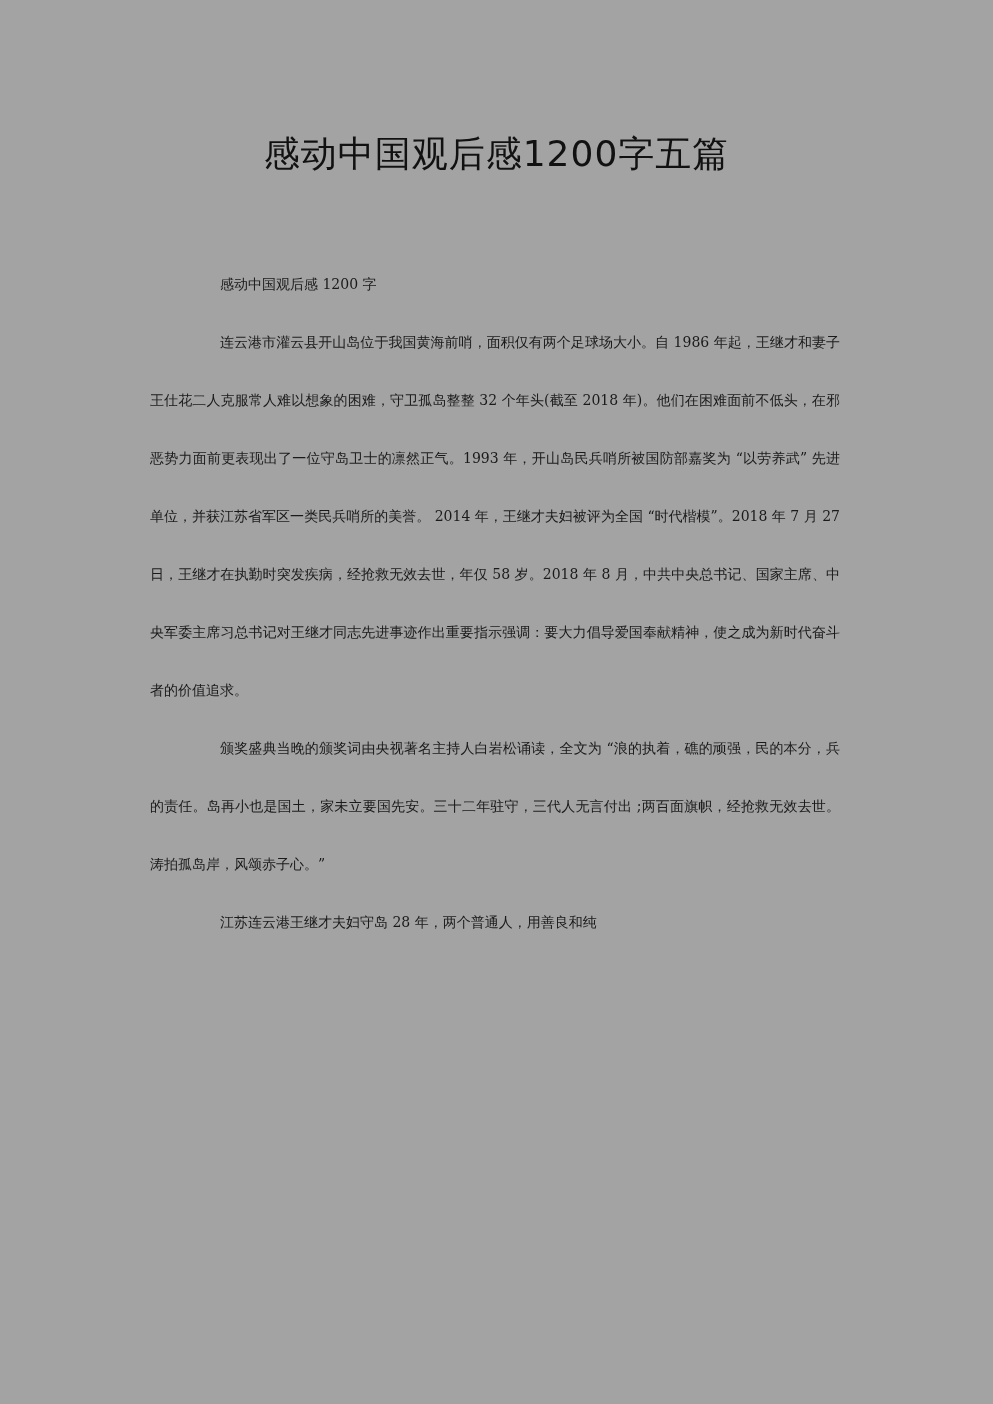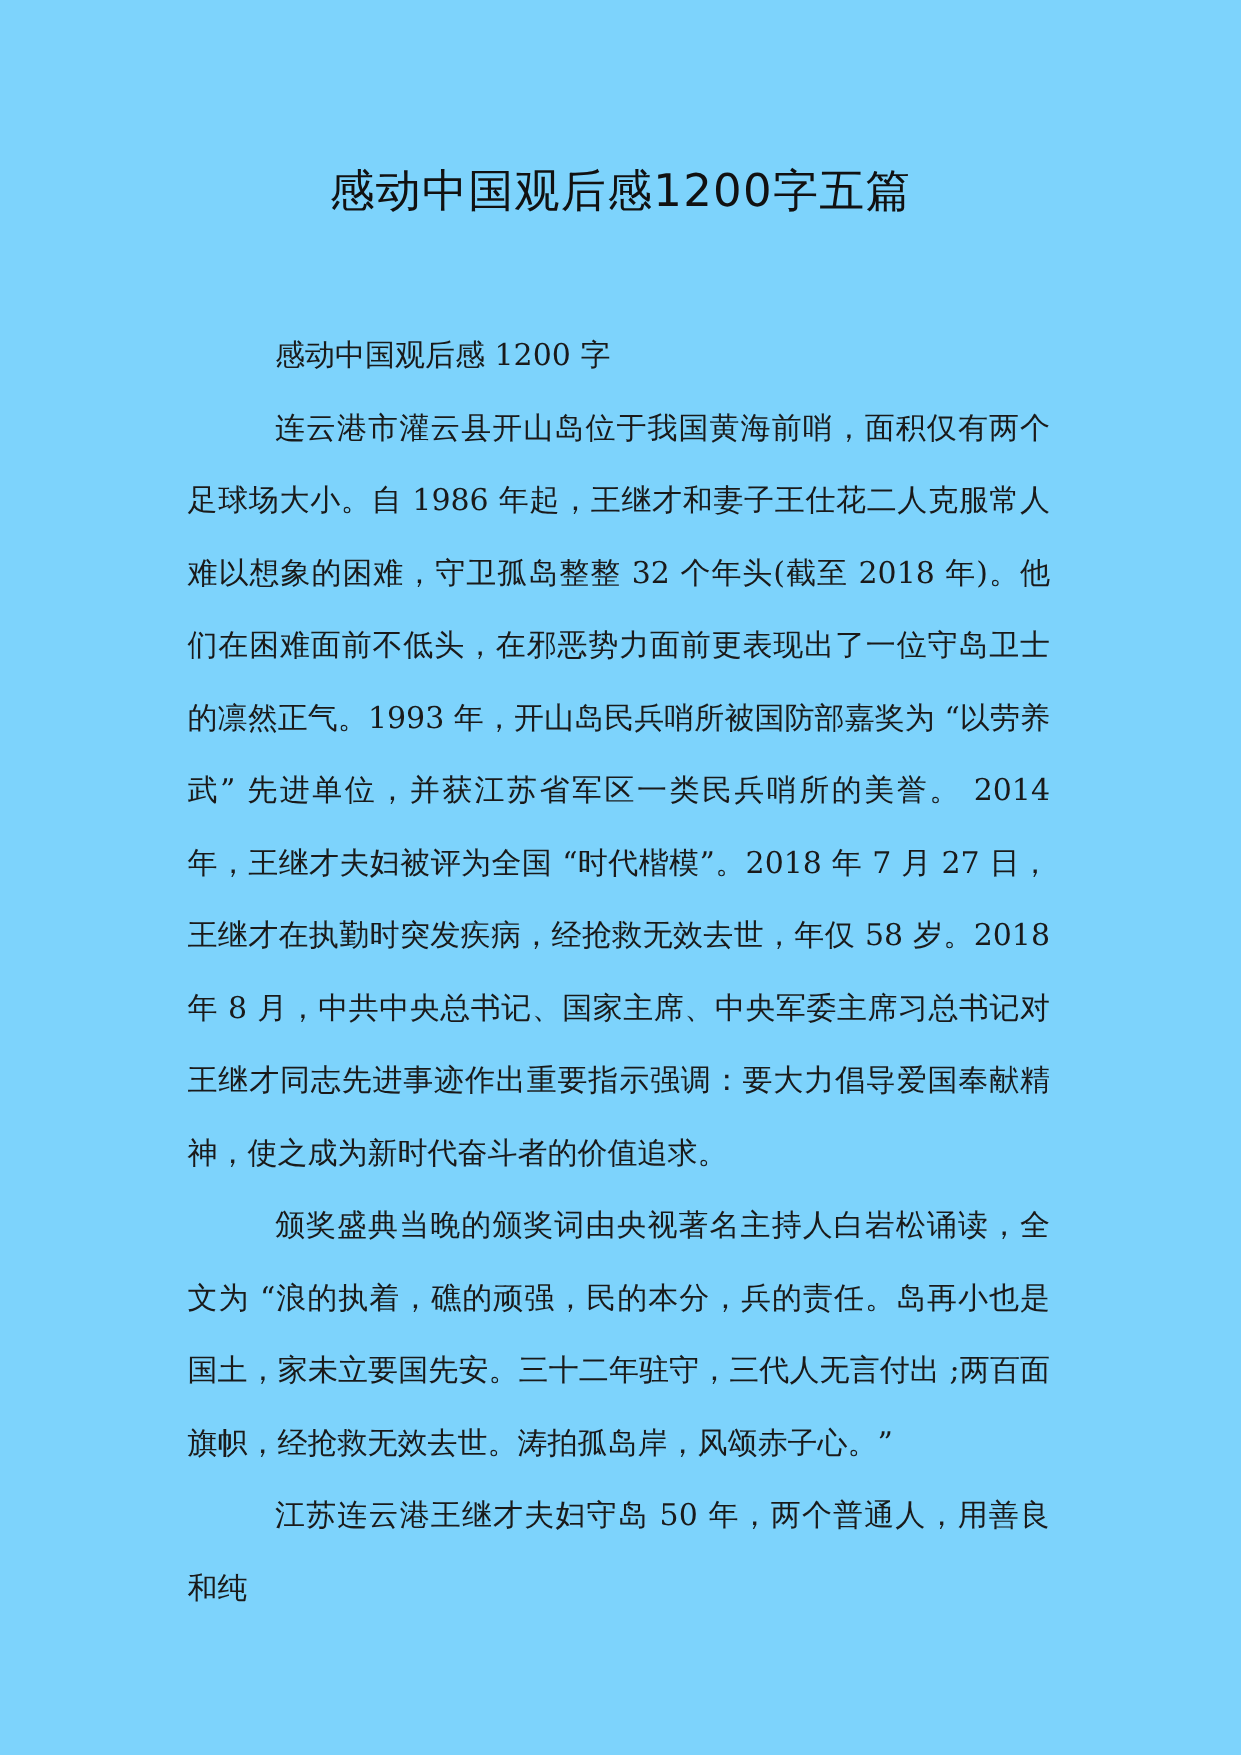--- a/index.html
+++ b/index.html
@@ -12,21 +12,21 @@
       height: 1404px;
       position: relative;
       overflow: hidden;
       color: #111111;
     }
     .page {
       position: absolute;
       left: 0; top: 0;
       width: 993px;
       height: 1404px;
-      background: #7dd3fc;
+      background: #a3a3a3;
     }
     .title {
       position: absolute;
       top: 128px;
       left: 0;
       width: 993px;
       text-align: center;
       font-family: "DejaVu Sans", "Liberation Sans", sans-serif;
       font-size: 36px;
       line-height: 52px;
@@ -34,21 +34,21 @@
       color: #111111;
       margin: 0;
       font-weight: normal;
     }
     .body-text {
       position: absolute;
       left: 150px;
       top: 255px;
       width: 690px;
       font-family: "DejaVu Serif", "Liberation Serif", serif;
-      font-size: 24px;
+      font-size: 14px;
       line-height: 58px;
       color: #1a1a1a;
     }
     .para {
       margin: 0;
       text-indent: 70px;
       text-align: justify;
       text-justify: inter-ideograph;
       word-break: break-all;
     }
@@ -60,15 +60,15 @@
 </head>
 <body>
 
 <div class="page">
   <h1 class="title">感动中国观后感1200字五篇</h1>
 
   <div class="body-text">
     <p class="subhead">感动中国观后感 1200 字</p>
     <p class="para">连云港市灌云县开山岛位于我国黄海前哨，面积仅有两个足球场大小。自 1986 年起，王继才和妻子王仕花二人克服常人难以想象的困难，守卫孤岛整整 32 个年头(截至 2018 年)。他们在困难面前不低头，在邪恶势力面前更表现出了一位守岛卫士的凛然正气。1993 年，开山岛民兵哨所被国防部嘉奖为 “以劳养武” 先进单位，并获江苏省军区一类民兵哨所的美誉。 2014 年，王继才夫妇被评为全国 “时代楷模”。2018 年 7 月 27 日，王继才在执勤时突发疾病，经抢救无效去世，年仅 58 岁。2018 年 8 月，中共中央总书记、国家主席、中央军委主席习总书记对王继才同志先进事迹作出重要指示强调：要大力倡导爱国奉献精神，使之成为新时代奋斗者的价值追求。</p>
     <p class="para">颁奖盛典当晚的颁奖词由央视著名主持人白岩松诵读，全文为 “浪的执着，礁的顽强，民的本分，兵的责任。岛再小也是国土，家未立要国先安。三十二年驻守，三代人无言付出 ;两百面旗帜，经抢救无效去世。涛拍孤岛岸，风颂赤子心。”</p>
-    <p class="para">江苏连云港王继才夫妇守岛 50 年，两个普通人，用善良和纯</p>
+    <p class="para">江苏连云港王继才夫妇守岛 28 年，两个普通人，用善良和纯</p>
   </div>
 </div>
 
 </body></html>

